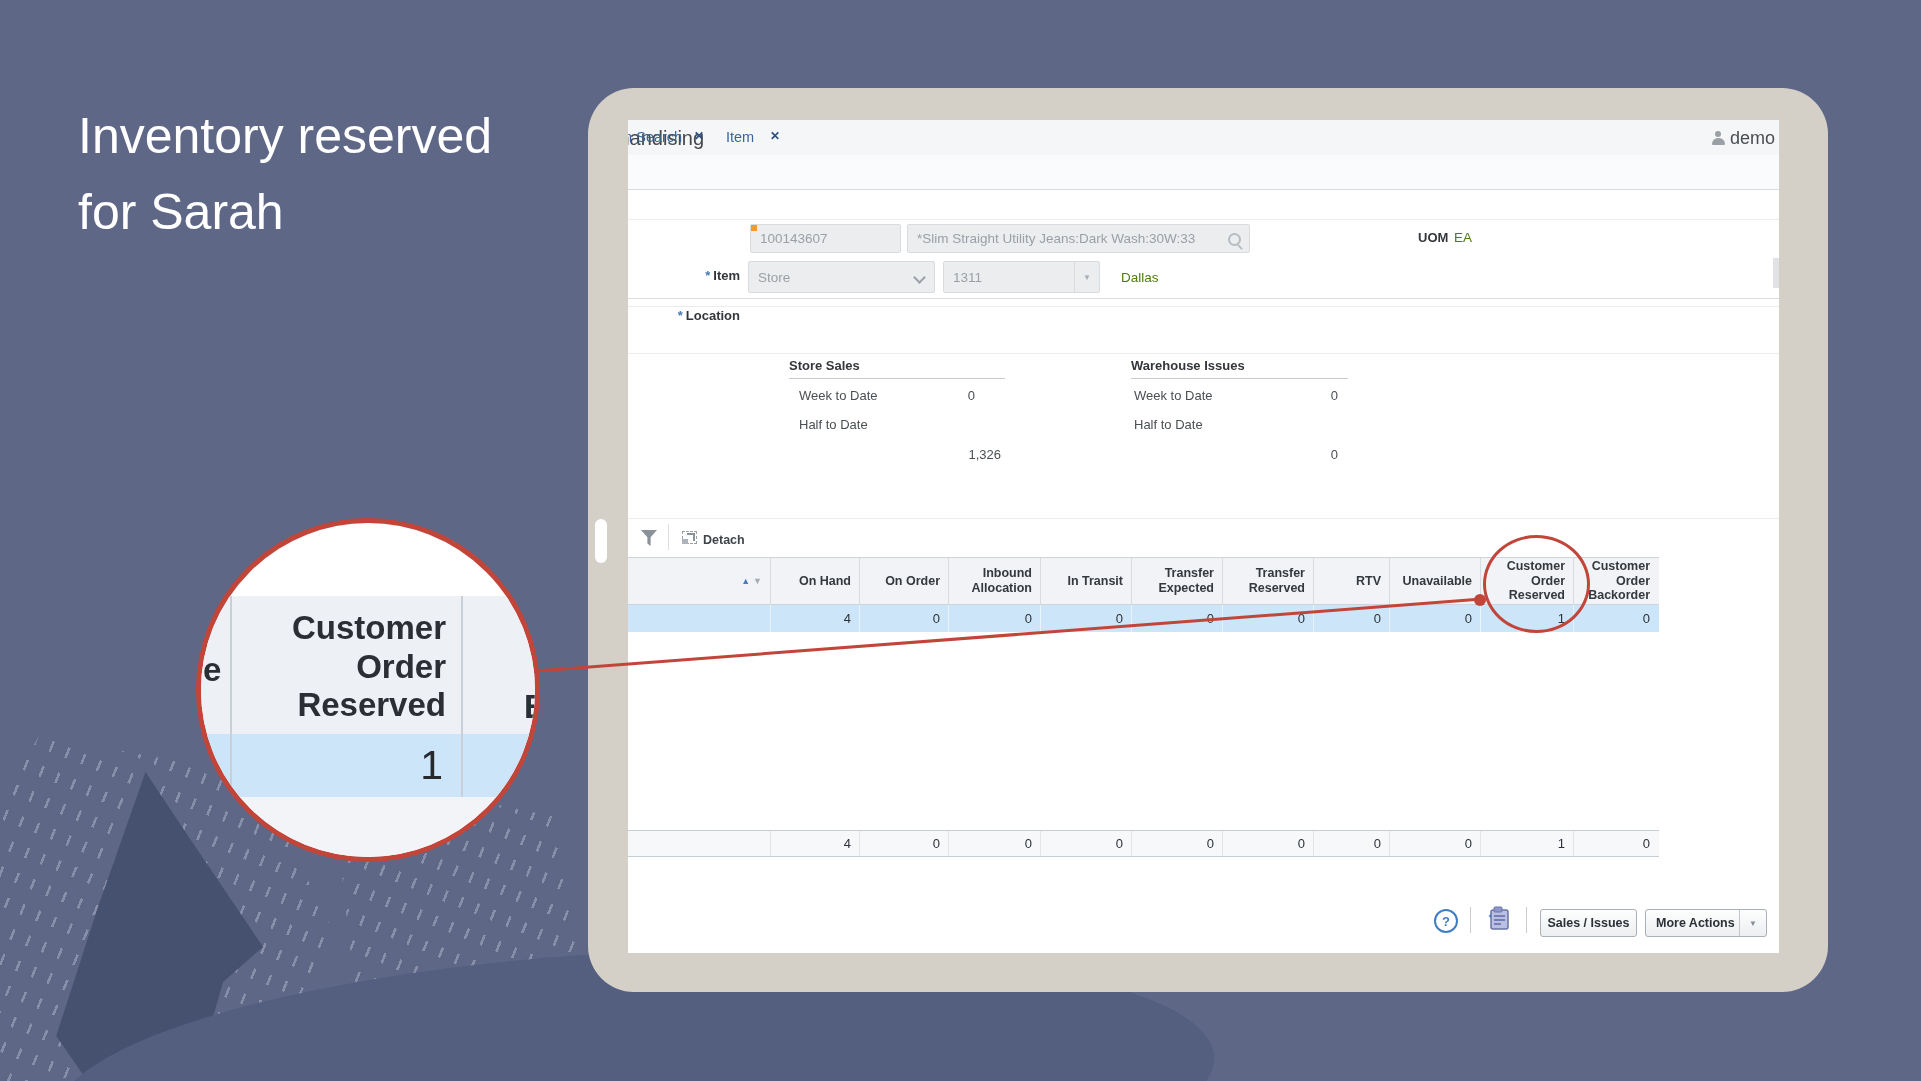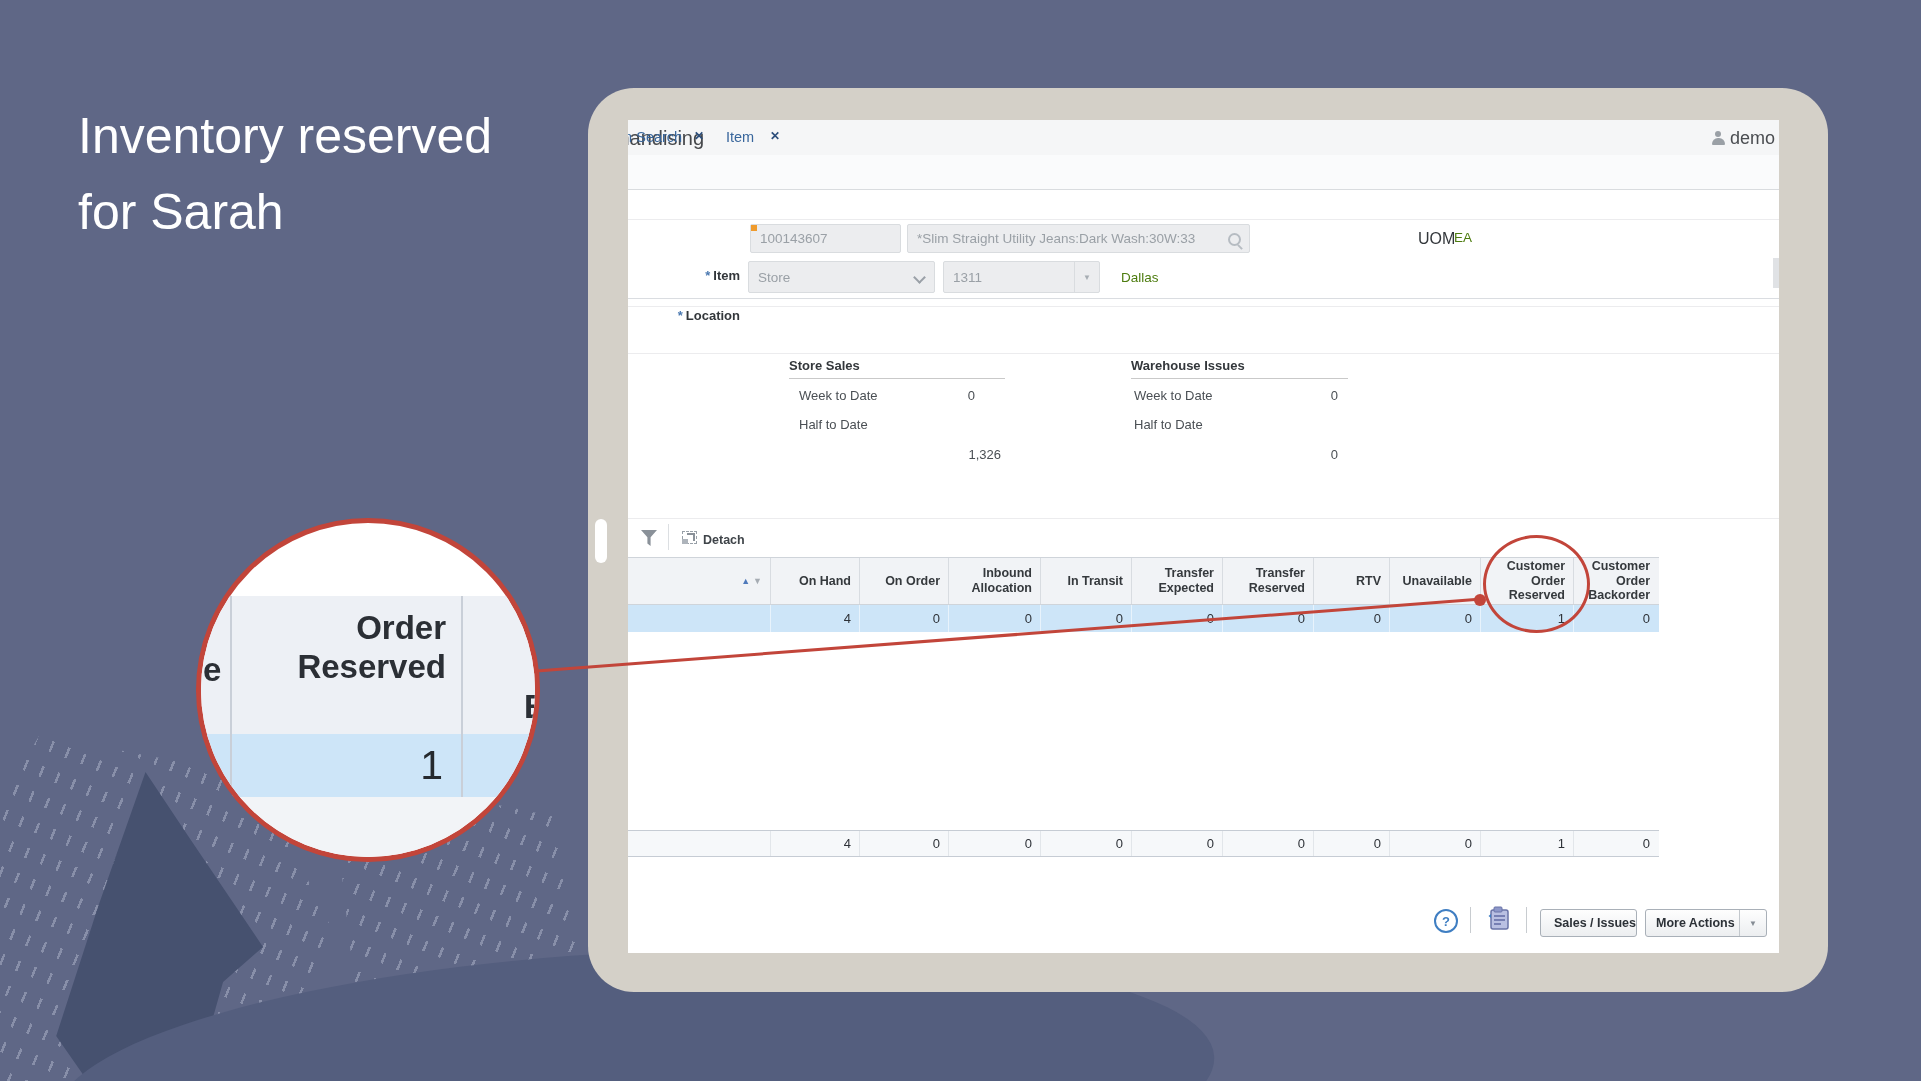--- a/index.html
+++ b/index.html
@@ -45,21 +45,21 @@
   .form-label{width:112px;text-align:right;font-size:13px;color:#33373b;font-weight:bold;white-space:nowrap;margin-top:38px;}
   .req{color:#4a78b0;font-weight:bold;margin-right:3px;}
   .fld{background:#ecedef;border:1px solid #d9dcdf;border-radius:2px;color:#9aa0a6;font-size:13.5px;
        display:flex;align-items:center;padding:0 9px;box-sizing:border-box;}
   .fld-mark{position:absolute;left:0;top:0;width:6px;height:6px;background:#ef9b2d;}
   .search-icon{position:absolute;right:8px;top:8px;width:9px;height:9px;border:2px solid #b6bcc2;border-radius:50%;}
   .search-icon i{position:absolute;left:9px;top:9px;width:2px;height:6px;background:#b6bcc2;transform:rotate(-45deg);}
   .chev{position:absolute;right:10px;top:11px;width:7px;height:7px;border-left:2px solid #9aa0a7;border-bottom:2px solid #9aa0a7;transform:rotate(-45deg);}
   .combo-seg{position:absolute;right:0;top:0;width:24px;height:30px;border-left:1px solid #d9dcdf;display:flex;align-items:center;justify-content:center;color:#a7adb3;font-size:8px;}
   .plain-val{font-size:13.5px;color:#4d7c0f;}
-  .bold-lab{font-size:16px;font-weight:normal;color:#33373b;}
+  .bold-lab{font-size:13px;font-weight:bold;color:#33373b;}
 
   
   .sec-title{font-size:13px;font-weight:bold;color:#33373b;}
   .sec-underline{height:0;border-bottom:1px solid #c9c9c9;}
   .sec-label{font-size:13px;color:#4a4f54;}
   .sec-val{font-size:13px;color:#4a4f54;text-align:right;width:90px;}
 
   
   .filter-icon{width:16px;height:16px;background:#8a9199;clip-path:polygon(0 0,100% 0,60% 46%,60% 100%,40% 84%,40% 46%);}
   .tool-sep{width:0;border-left:1px solid #dcdfe2;height:26px;}
@@ -82,21 +82,21 @@
   .c0{width:143px;} .c1{width:89px;} .c2{width:89px;} .c3{width:92px;} .c4{width:91px;} .c5{width:91px;}
   .c6{width:91px;} .c7{width:76px;} .c8{width:91px;} .c9{width:93px;} .c10{width:84px;}
   .sort-ic{font-size:9px;line-height:9px;}
   .sort-up{color:#4f79bb;} .sort-dn{color:#a6acb3;margin-left:3px;}
 
   
   .help-icon{width:20px;height:20px;border:2px solid #3f7ec2;border-radius:50%;color:#3f7ec2;font-size:13px;font-weight:bold;
              display:flex;align-items:center;justify-content:center;}
   .foot-sep{width:0;border-left:1px solid #c8ccd0;height:26px;}
   .btn{height:28px;border:1px solid #a9b0b8;border-radius:3px;background:linear-gradient(#fefefe,#eceef0);
-       display:flex;align-items:center;justify-content:flex-end;font-size:12.5px;font-weight:bold;color:#2c3137;box-sizing:border-box;}
+       display:flex;align-items:center;justify-content:center;font-size:12.5px;font-weight:bold;color:#2c3137;box-sizing:border-box;}
   .btn-arrow-seg{width:26px;height:100%;border-left:1px solid #c3c8cd;display:flex;align-items:center;justify-content:center;color:#858c94;font-size:8px;}
 
   
   .mini-ellipse{left:1483px;top:535px;width:107px;height:98px;border:3px solid #c2453a;border-radius:50%;box-sizing:border-box;}
   .callout-line{left:530px;top:670px;width:948px;height:3px;background:#c2453a;transform:rotate(-4.35deg);transform-origin:0 50%;}
   .callout-dot{left:1474px;top:594px;width:12px;height:12px;border-radius:50%;background:#c2453a;}
   .magnifier{left:196px;top:518px;width:334px;height:334px;border-radius:50%;border:5px solid #c2453a;background:#ffffff;overflow:hidden;box-sizing:content-box;}
   .mag-headband{left:0;top:73px;width:334px;height:138px;background:#edf0f5;border-bottom:2px solid #c6cdd6;}
   .mag-below{left:0;top:274px;width:334px;height:60px;background:#f2f4f7;}
   .mag-colborder{width:2px;background:#c9cfd8;top:73px;height:201px;}
@@ -271,20 +271,21 @@
   <div class="abs callout-dot"></div>
   <div class="abs mini-ellipse"></div>
 
   <div class="abs magnifier">
     <div class="abs mag-headband"></div>
     <div class="abs mag-bluerow"></div>
     <div class="abs mag-below"></div>
     <div class="abs mag-colborder" style="left:29px;"></div>
     <div class="abs mag-colborder" style="left:260px;"></div>
     <div class="abs mag-head-text">
+      <div>Customer</div>
       <div>Order</div>
       <div>Reserved</div>
     </div>
     <span class="abs mag-frag" style="left:2px;top:128px;">e</span>
     <span class="abs mag-frag" style="left:323px;top:165px;">B</span>
     <div class="abs mag-val">1</div>
   </div>
 
 </div>
 

